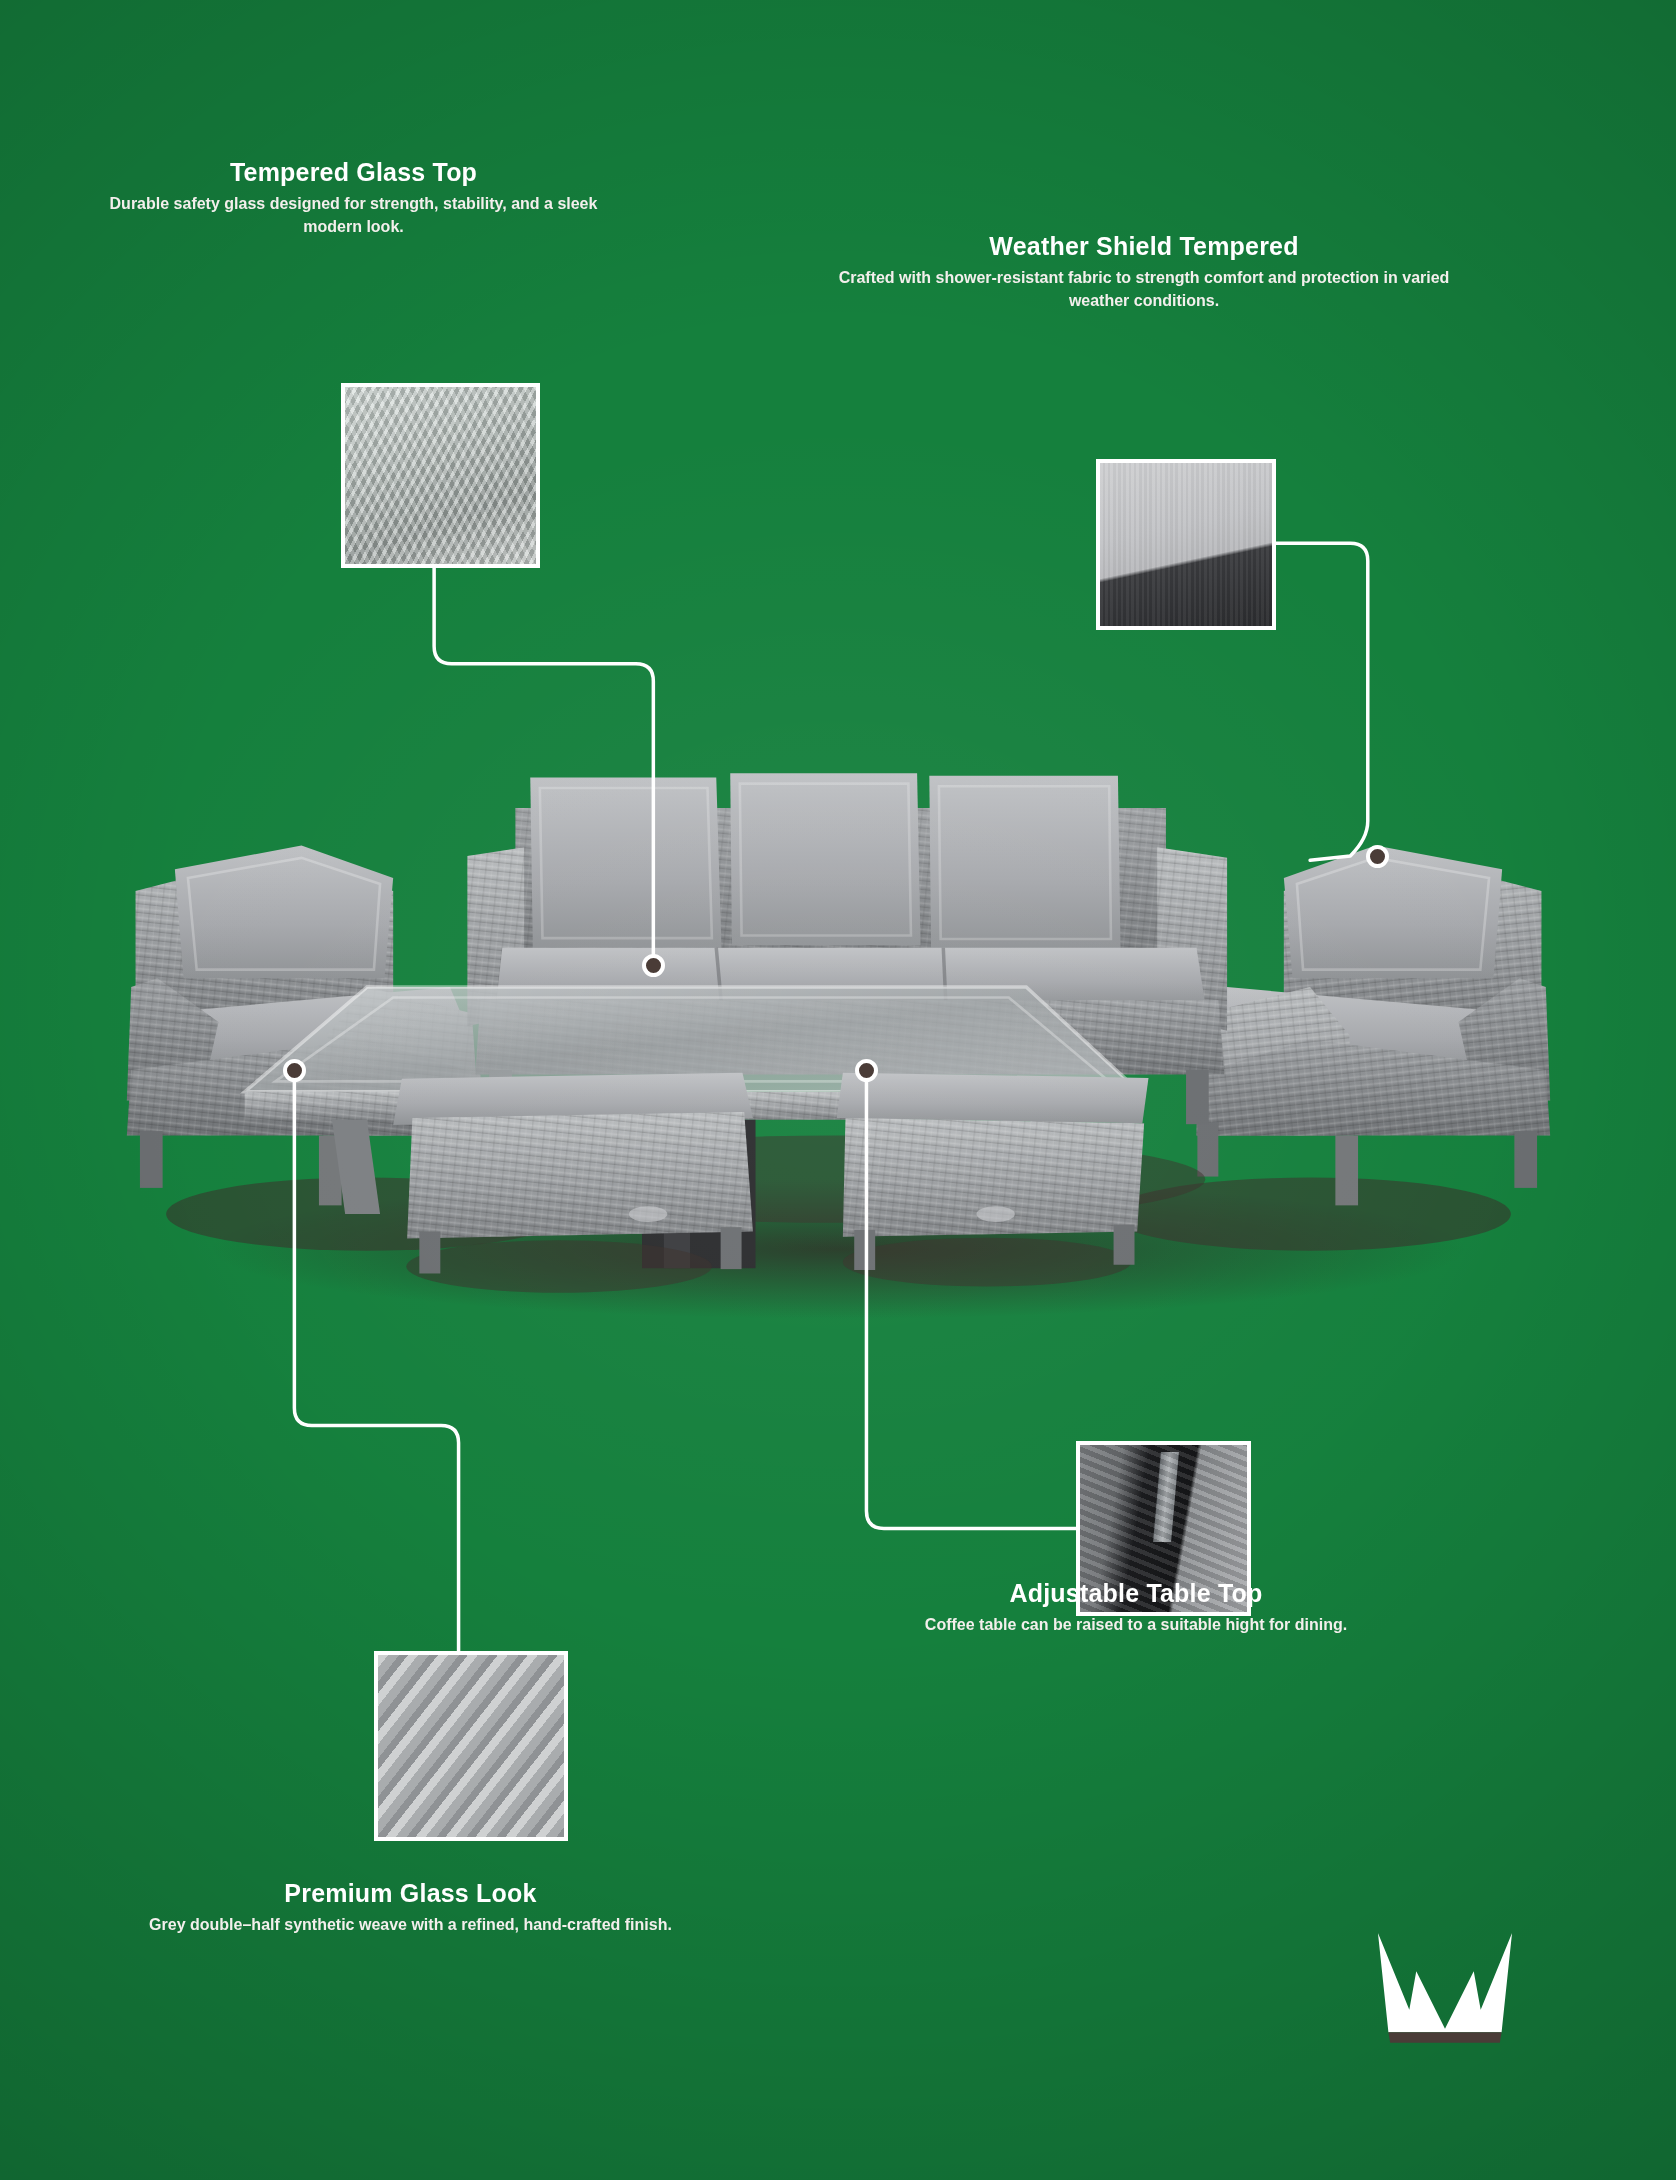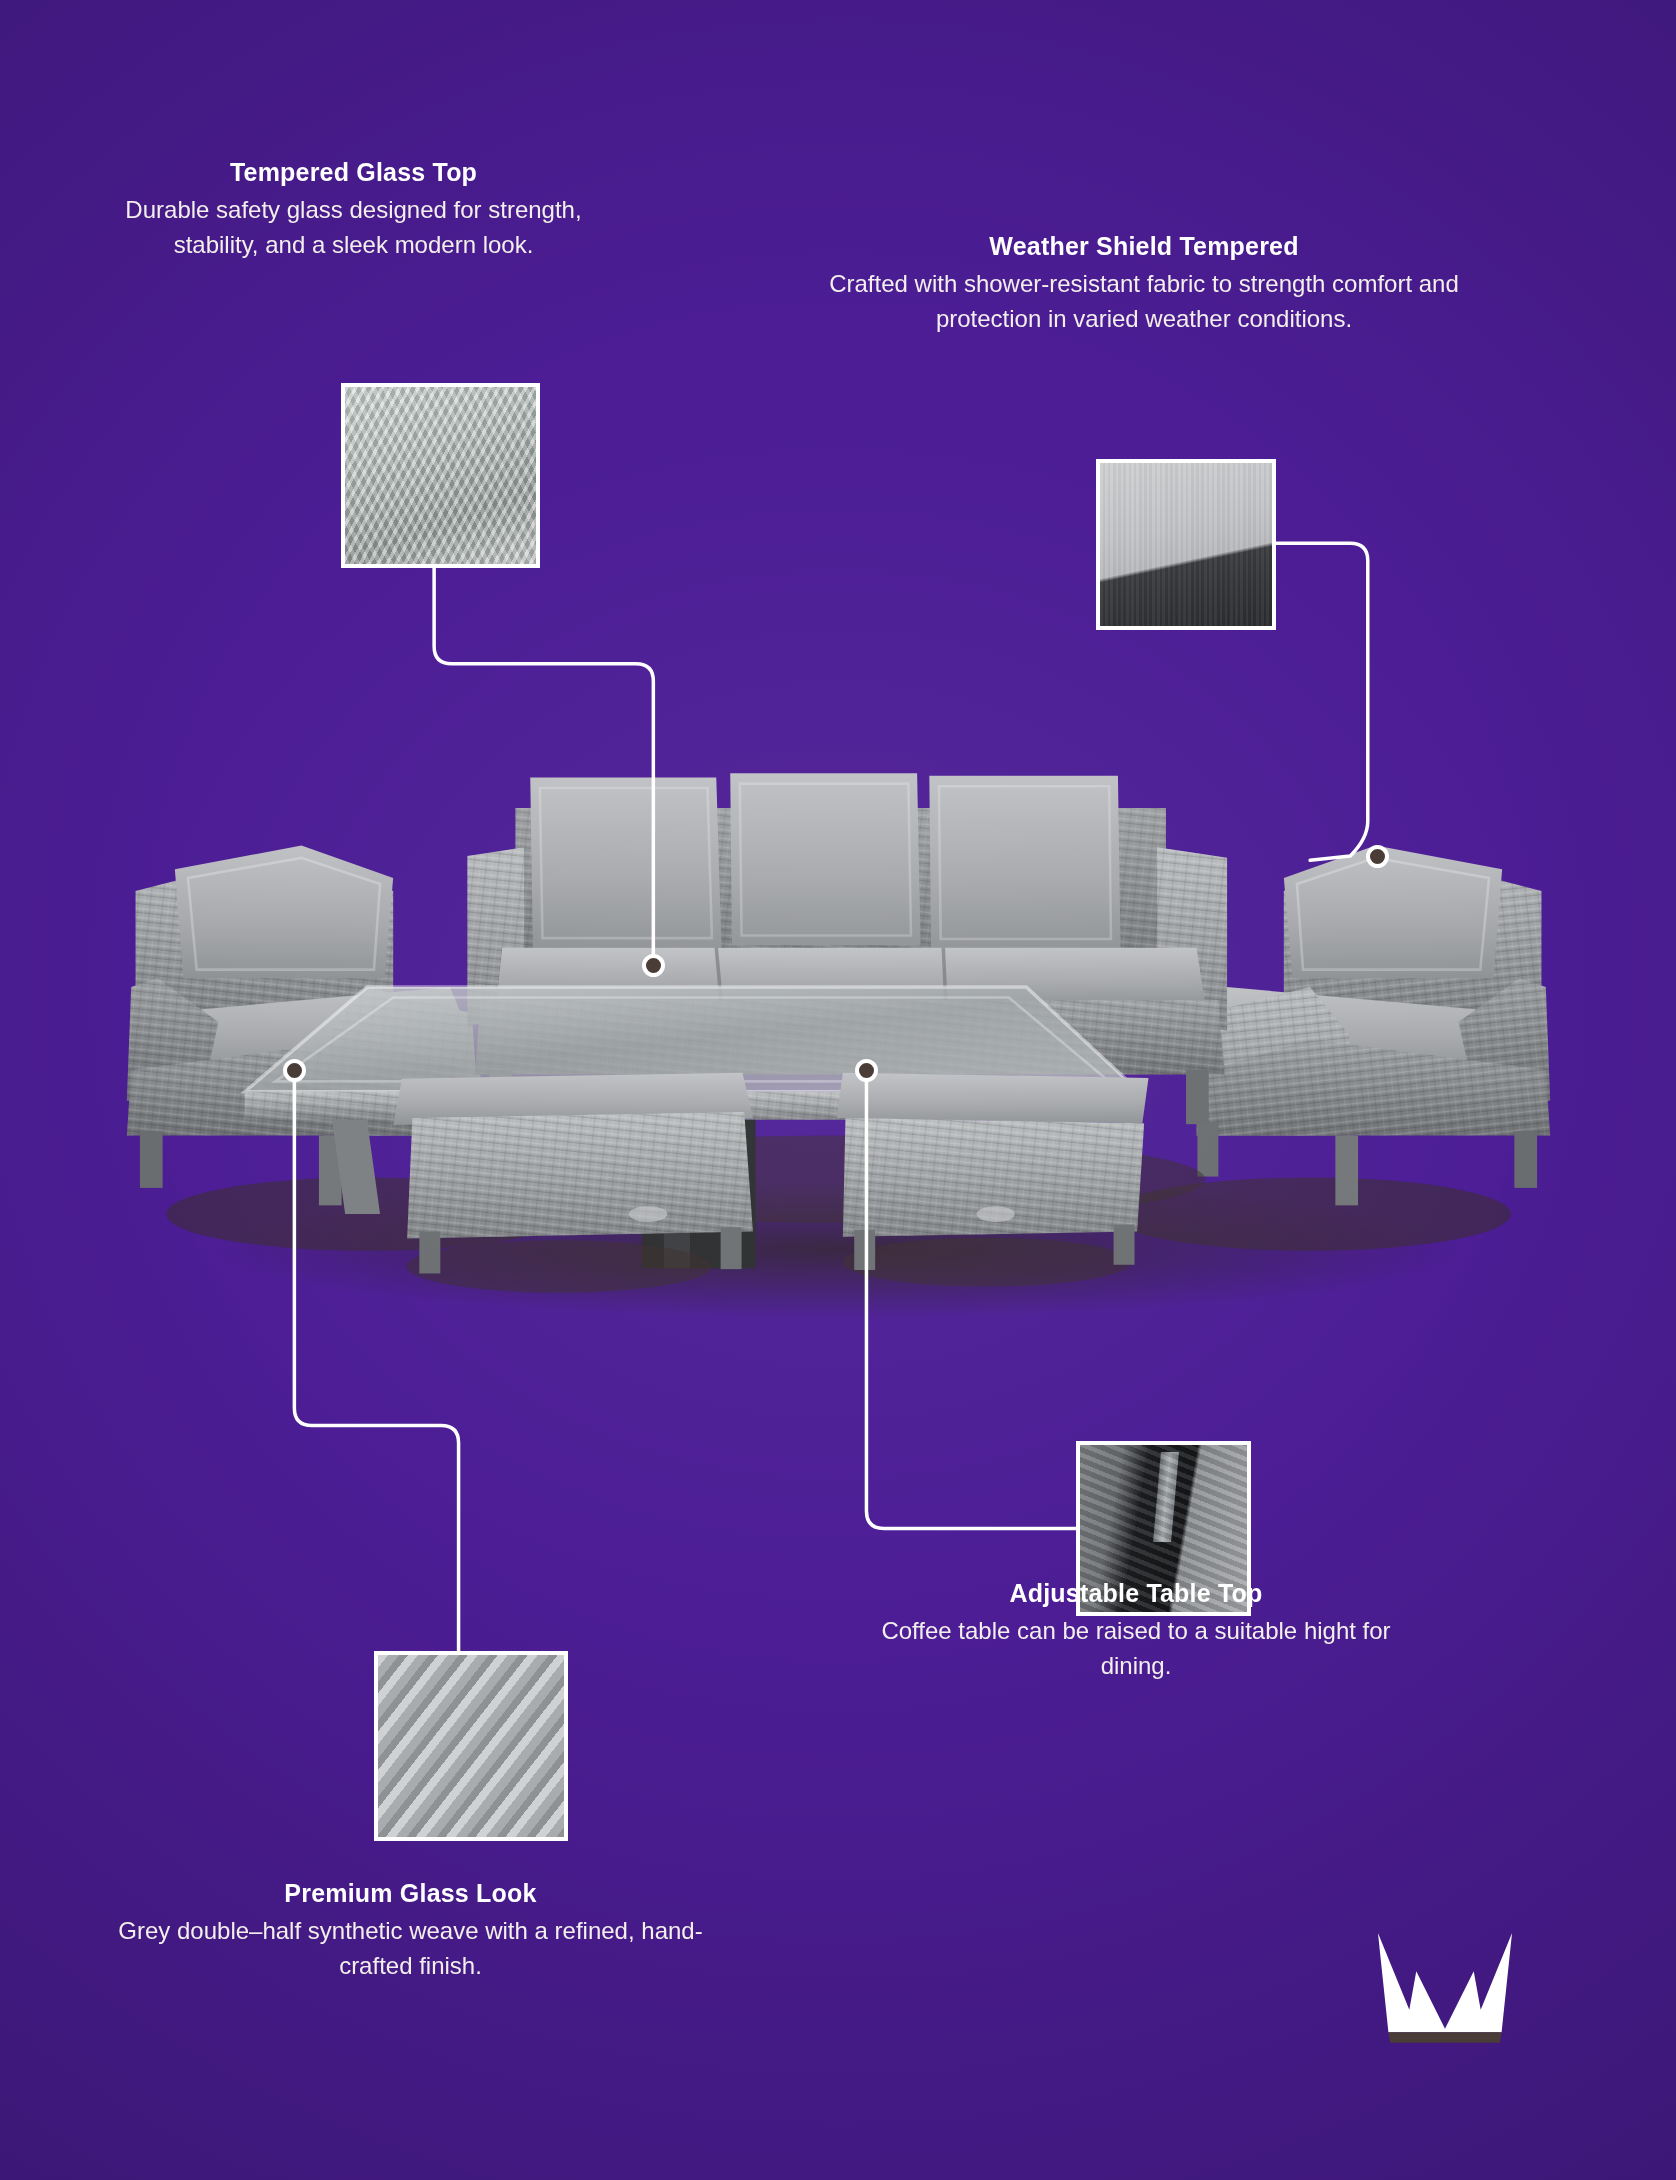--- a/index.html
+++ b/index.html
@@ -12,21 +12,21 @@
     height: 2180px;
     position: relative;
     overflow: hidden;
     font-family: "Liberation Sans", sans-serif;
     color: #ffffff;
   }
 
   #poster {
     position: absolute;
     inset: 0;
-    background: #4c1d95;
+    background: #15803d;
   }
 
   
   .vignette {
     position: absolute;
     inset: 0;
     background:
       radial-gradient(ellipse 62% 40% at 50% 47%, rgba(255,255,255,0.055) 0%, rgba(255,255,255,0.02) 45%, rgba(0,0,0,0.0) 70%),
       radial-gradient(ellipse 100% 75% at 50% 45%, rgba(0,0,0,0.0) 40%, rgba(0,0,0,0.25) 100%);
     pointer-events: none;
@@ -39,24 +39,24 @@
   }
   .callout .title {
     font-weight: bold;
     font-size: 25px;
     letter-spacing: 0.2px;
     line-height: 1.25;
     margin-bottom: 5.2px;
     color: #ffffff;
   }
   .callout .body {
-    font-size: 24px;
+    font-size: 16px;
     line-height: 1.42;
     color: #f3efec;
-    font-weight: 400;
+    font-weight: 700;
   }
 
   #callout-glass      { left: 87px;  top: 157px;  width: 533px; }
   #callout-cushions   { left: 821px;  top: 231px;  width: 646px; }
   #callout-rattan     { left: 105px;  top: 1878px; width: 611px; }
   #callout-adjustable { left: 852px;  top: 1578px; width: 568px; }
 
   
   #lines {
     position: absolute;

